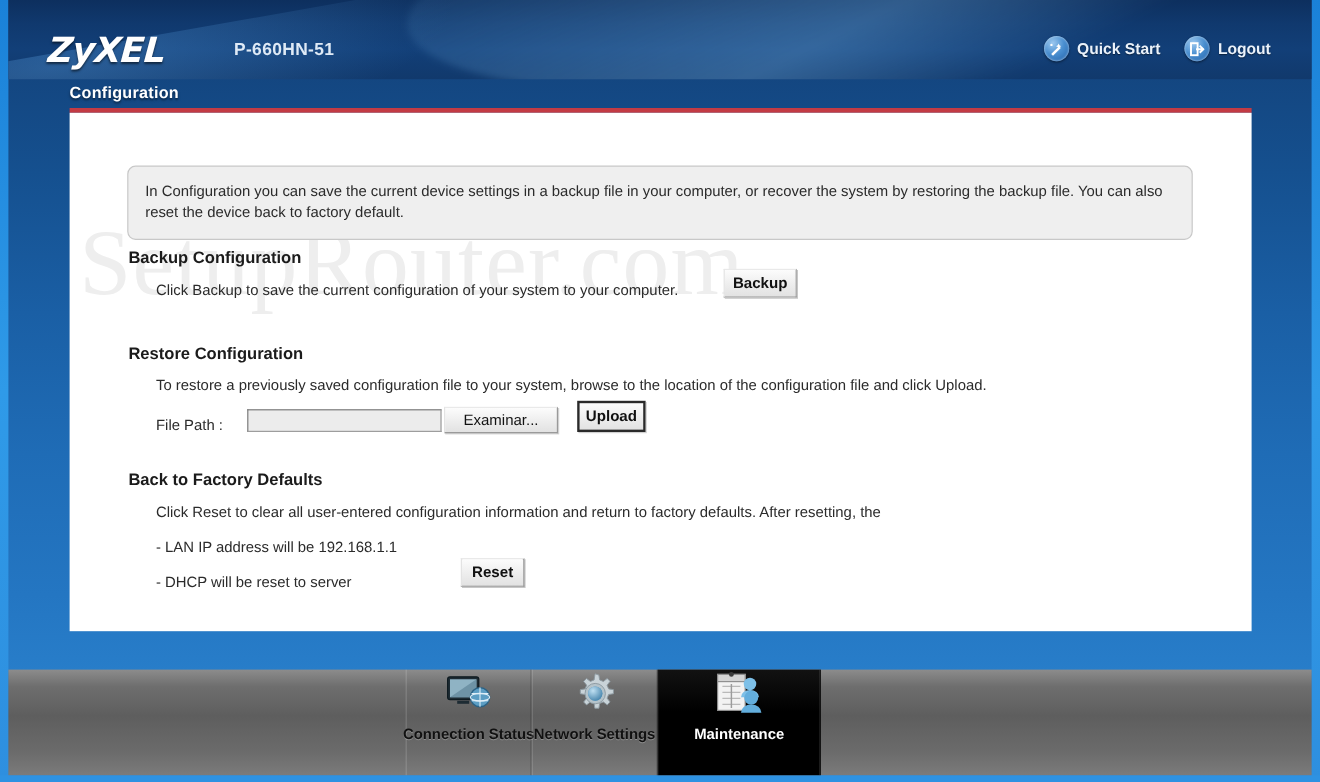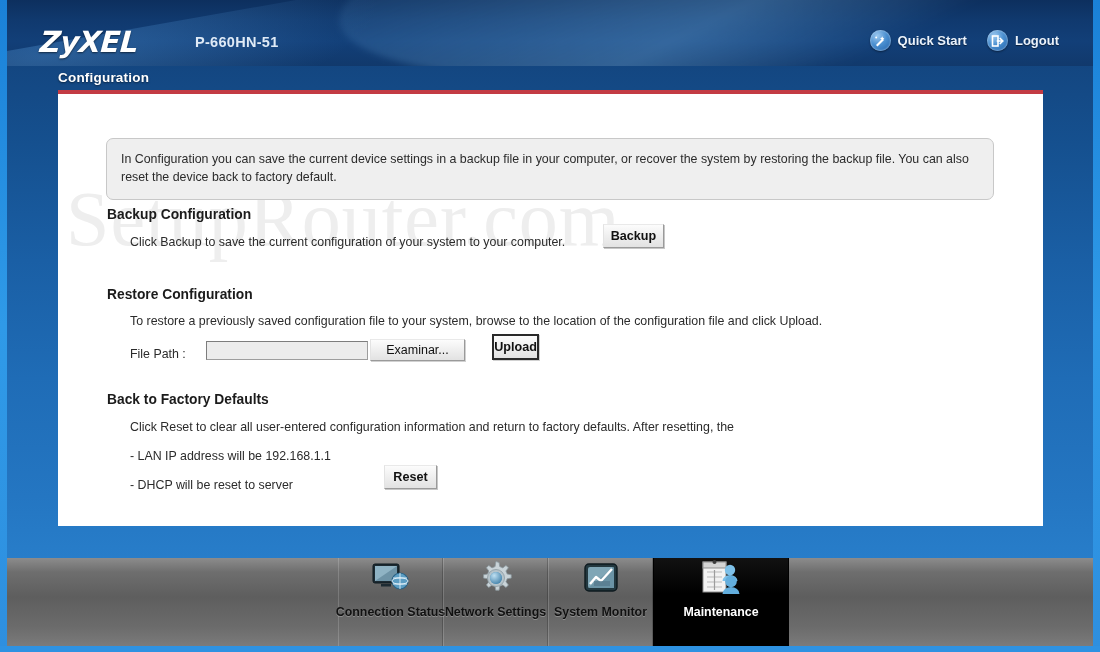--- a/index.html
+++ b/index.html
@@ -341,21 +341,21 @@
       <div class="sec-head" style="left:49px; top:113px;">Backup Configuration</div>
       <div class="sec-text" style="left:72px; top:141px;">Click Backup to save the current configuration of your system to your computer.</div>
       <div class="btn3d" style="left:545px; top:130px; width:61px; height:24px;">Backup</div>
 
       <div class="sec-head" style="left:49px; top:193px;">Restore Configuration</div>
       <div class="sec-text" style="left:72px; top:220px;">To restore a previously saved configuration file to your system, browse to the location of the configuration file and click Upload.</div>
 
       <div class="sec-text" style="left:72px; top:253px;">File Path :</div>
       <input class="text-input" style="left: 148px; top: 247px; width: 162px; height: 19px;" placeholder="">
       <div class="btn3d thin" style="left:312px; top:245px; width:95px; height:22px;">Examinar...</div>
-      <div class="btn3d dark-border" style="left:434px; top:240px; width:47px; height:26px;">Upload</div>
+      <div class="btn3d dark-border" style="left:423px; top:240px; width:57px; height:26px;">Upload</div>
 
       <div class="sec-head" style="left:49px; top:298px;">Back to Factory Defaults</div>
       <div class="sec-text" style="left:72px; top:326px;">Click Reset to clear all user-entered configuration information and return to factory defaults. After resetting, the</div>
       <div class="sec-text" style="left:72px; top:355px;">- LAN IP address will be 192.168.1.1</div>
       <div class="sec-text" style="left:72px; top:384px;">- DHCP will be reset to server</div>
       <div class="btn3d" style="left:326px; top:371px; width:53px; height:24px;">Reset</div>
 
     </div>
   </div>
 
@@ -390,32 +390,20 @@
             <radialGradient id="g1" cx="0.35" cy="0.3" r="0.8">
               <stop offset="0" stop-color="#bfe0f2"></stop>
               <stop offset="1" stop-color="#3f7fa8"></stop>
             </radialGradient>
           </defs>
         </svg>
       </span>
       <span class="nav-label">Network Settings</span>
     </div>
 
-    <div class="nav-tab">
-      <span class="nav-icon">
-        <svg width="36" height="32" viewBox="0 0 36 32">
-          <rect x="2" y="2" width="32" height="27" rx="4" fill="#23383f" stroke="#0e1a1f" stroke-width="1.4"></rect>
-          <rect x="5" y="5" width="26" height="21" rx="2" fill="#7fa6b6"></rect>
-          <path d="M5 26 L31 5 V26 Z" fill="#6b94a6"></path>
-          <path d="M7 22 L13 15 L18 19 L29 7" stroke="#ffffff" stroke-width="2.4" fill="none" stroke-linejoin="round"></path>
-          <rect x="11" y="19" width="16" height="5" fill="#56798c" opacity="0.75"></rect>
-        </svg>
-      </span>
-      <span class="nav-label">System Monitor</span>
-    </div>
 
     <div class="nav-tab wide active">
       <span class="nav-icon">
         <svg width="42" height="38" viewBox="0 0 42 38">
           <rect x="3" y="3" width="23" height="30" fill="#f2f2f2" stroke="#8f8f8f" stroke-width="1"></rect>
           <rect x="3" y="3" width="23" height="6" fill="#d4d4d4" stroke="#8f8f8f" stroke-width="1"></rect>
           <circle cx="14.5" cy="3" r="2" fill="#3b3b3b"></circle>
           <path d="M7 13 H22 M7 18 H22 M7 23 H22 M7 28 H22" stroke="#b9b9b9" stroke-width="1"></path>
           <path d="M14.5 11 V31" stroke="#9c9c9c" stroke-width="1.2"></path>
           <circle cx="30" cy="11" r="5.2" fill="#7dc0e8"></circle>

